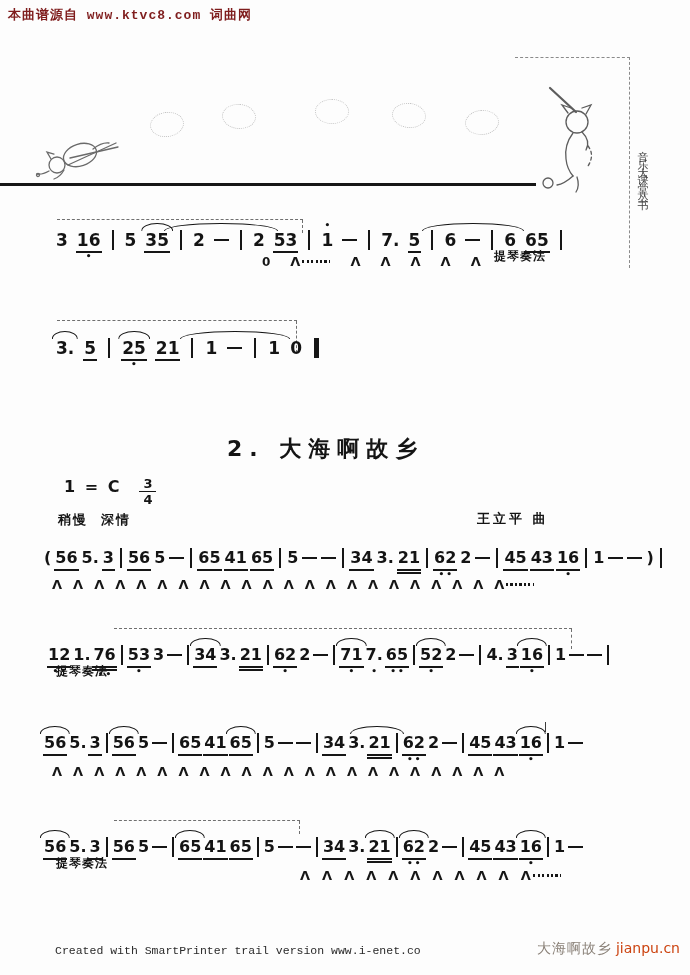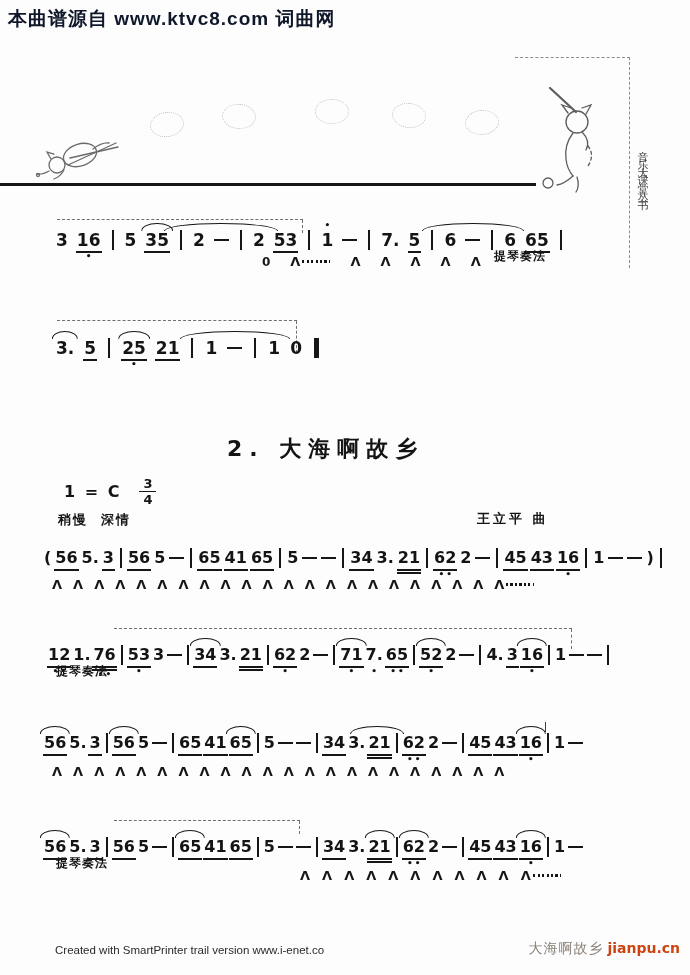--- a/index.html
+++ b/index.html
@@ -5,22 +5,22 @@
   html,body{margin:0;padding:0;}
   body{
     width:690px;height:975px;position:relative;overflow:hidden;
     background:#fdfdfd;
     font-family:"DejaVu Sans","Liberation Sans",sans-serif;
     color:#141414;
   }
   
   .watermark{
     position:absolute;left:8px;top:6px;
-    color:#0f172a;font-weight:700;font-size:19px;letter-spacing:1px;
-    font-family:Liberation Sans, sans-serif;
+    color:#7f1d1d;font-weight:700;font-size:13px;letter-spacing:1px;
+    font-family:Liberation Mono, monospace;
   }
   
   .cartoon-left{position:absolute;left:30px;top:113px;}
   .cartoon-right{position:absolute;left:530px;top:84px;}
   .trail-dot{position:absolute;width:32px;height:23px;border:1px dotted #b0b0b0;border-radius:50%;opacity:.75;}
   .td1{left:150px;top:112px;transform:rotate(-8deg);}
   .td2{left:222px;top:104px;transform:rotate(5deg);}
   .td3{left:315px;top:99px;}
   .td4{left:392px;top:103px;transform:rotate(7deg);}
   .td5{left:465px;top:110px;transform:rotate(-5deg);}
@@ -81,33 +81,33 @@
   .vrow .vdash::after{content:"";position:absolute;right:0;top:0;border-right:1px dashed #6f6f6f;}
   .vrow2{left:56px;top:621px;}
   .vdash2{width:458px;}
   .vdash2::after{height:20px;}
   .vrow3{left:56px;top:813px;}
   .vdash3{width:186px;}
   .vdash3::after{height:13px;}
   .tick3{position:absolute;left:545px;top:722px;height:10px;border-left:1.6px solid #3c3c3c;}
   
   .title{position:absolute;left:227px;top:434px;font-size:22px;font-weight:700;letter-spacing:7px;white-space:nowrap;}
-  .keysig{position:absolute;left:64px;top:477px;display:flex;align-items:center;gap:18px;font-weight:700;}
+  .keysig{position:absolute;left:64px;top:477px;display:flex;gap:18px;font-weight:700;}
   .keysig .key-text{font-size:16px;letter-spacing:2px;}
   .frac{display:inline-flex;flex-direction:column;align-items:center;font-size:13px;line-height:13px;}
   .frac .fnum{border-bottom:1.5px solid #161616;padding:0 4px 1px;font-style:normal;}
   .frac .fden{padding-top:1px;font-style:normal;}
   .tempo{position:absolute;left:58px;top:511px;font-size:13px;font-weight:600;letter-spacing:2px;white-space:pre;}
   .composer{position:absolute;left:477px;top:510px;font-size:13px;font-weight:600;letter-spacing:3px;white-space:nowrap;}
   
   .footer-left{position:absolute;left:55px;top:944px;font-size:11.5px;color:#2a2a2a;
-               font-family:Liberation Sans, sans-serif;}
+               font-family:Liberation Mono, monospace;}
   .footer-right{position:absolute;right:10px;top:940px;font-size:14px;white-space:nowrap;}
   .footer-right .site{color:#8a8178;letter-spacing:1px;}
-  .footer-right .domain{color:#cc4411;margin-left:4px;font-weight:bold;}
+  .footer-right .domain{color:#cc4411;margin-left:4px;}
 </style>
 </head>
 <body>
 
 <div class="watermark">本曲谱源自 www.ktvc8.com 词曲网</div>
 
 <svg class="cartoon-left" width="100" height="75" viewBox="0 0 100 75">
   <g fill="none" stroke="#6a6a6a" stroke-width="1.3" stroke-linecap="round">
     <ellipse cx="50" cy="42" rx="17" ry="11" transform="rotate(-18 50 42)"></ellipse>
     <circle cx="27" cy="52" r="8"></circle>

